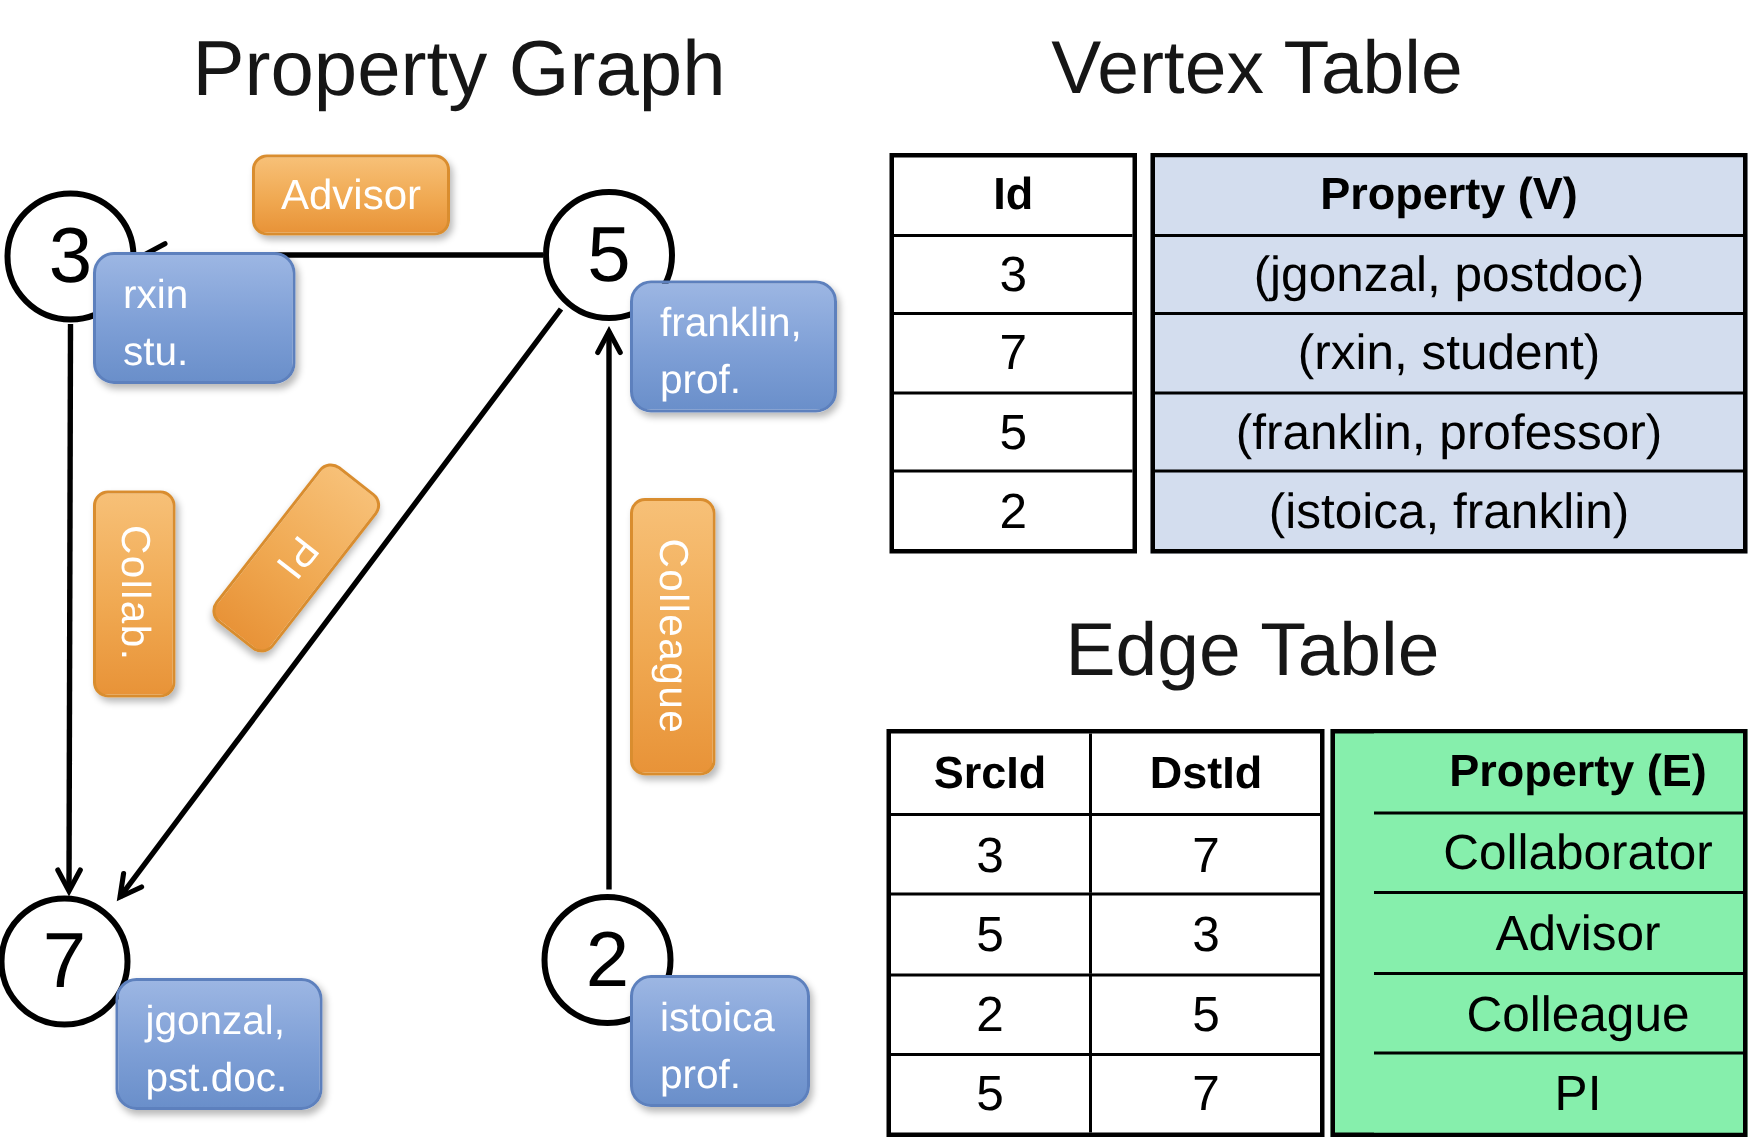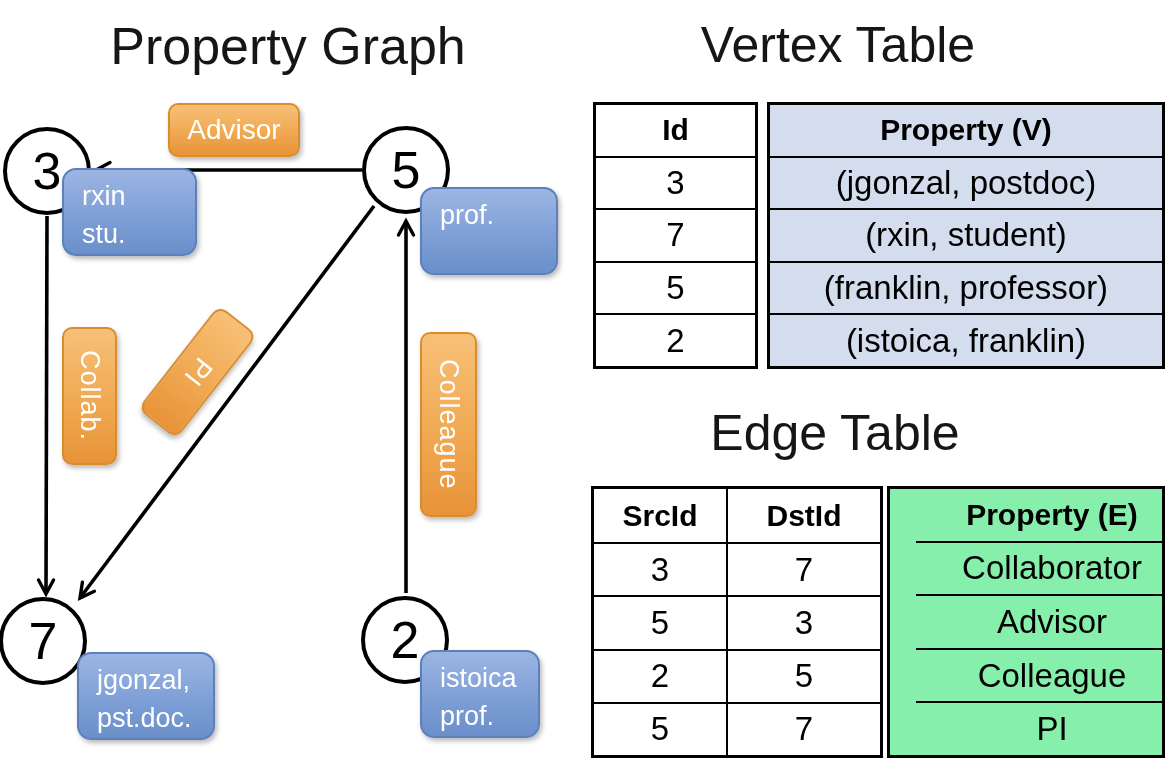--- a/index.html
+++ b/index.html
@@ -52,21 +52,21 @@
   .sub-table.grid2 .cell.colsep{border-left:2px solid #000;}
   .fill-blue{background:#d3ddee;}
   .fill-orange{background:#86efac;padding-left:26px;}
   svg.edges{position:absolute;left:0;top:0;z-index:1;}
 </style>
 </head>
 <body>
 
 <div id="canvas">
 
-  <div class="big-title" style="left:28px;top:16px;width:520px;">Property Graph</div>
+  <div class="big-title" style="left:46px;top:16px;width:520px;">Property Graph</div>
 
   <svg class="edges" width="580" height="760" viewBox="0 0 580 760">
     <defs>
       <marker id="arr" viewBox="0 0 22 22" refX="18" refY="11" markerWidth="22" markerHeight="22" orient="auto-start-reverse" markerUnits="userSpaceOnUse">
         <path d="M4,3.5 L18,11 L4,18.5" fill="none" stroke="#000" stroke-width="3.4" stroke-linecap="round" stroke-linejoin="miter"></path>
       </marker>
     </defs>
     <line x1="362" y1="170" x2="96" y2="170" stroke="#000" stroke-width="3.6" marker-end="url(#arr)"></line>
     <line x1="47" y1="216" x2="46" y2="594" stroke="#000" stroke-width="3.6" marker-end="url(#arr)"></line>
     <line x1="374" y1="206" x2="80" y2="598" stroke="#000" stroke-width="3.6" marker-end="url(#arr)"></line>
@@ -97,20 +97,21 @@
   </div>
   <div class="obadge vert" style="left:420px;top:332px;width:57px;height:185px;">
     <span>Colleague</span>
   </div>
 
   <div class="vbadge" style="left:62px;top:168px;width:135px;height:88px;">
     <div>rxin</div>
     <div>stu.</div>
   </div>
   <div class="vbadge" style="left:420px;top:187px;width:138px;height:88px;">
+    <div>franklin,</div>
     <div>prof.</div>
   </div>
   <div class="vbadge" style="left:77px;top:652px;width:138px;height:88px;">
     <div>jgonzal,</div>
     <div>pst.doc.</div>
   </div>
   <div class="vbadge" style="left:420px;top:650px;width:120px;height:88px;">
     <div>istoica</div>
     <div>prof.</div>
   </div>

